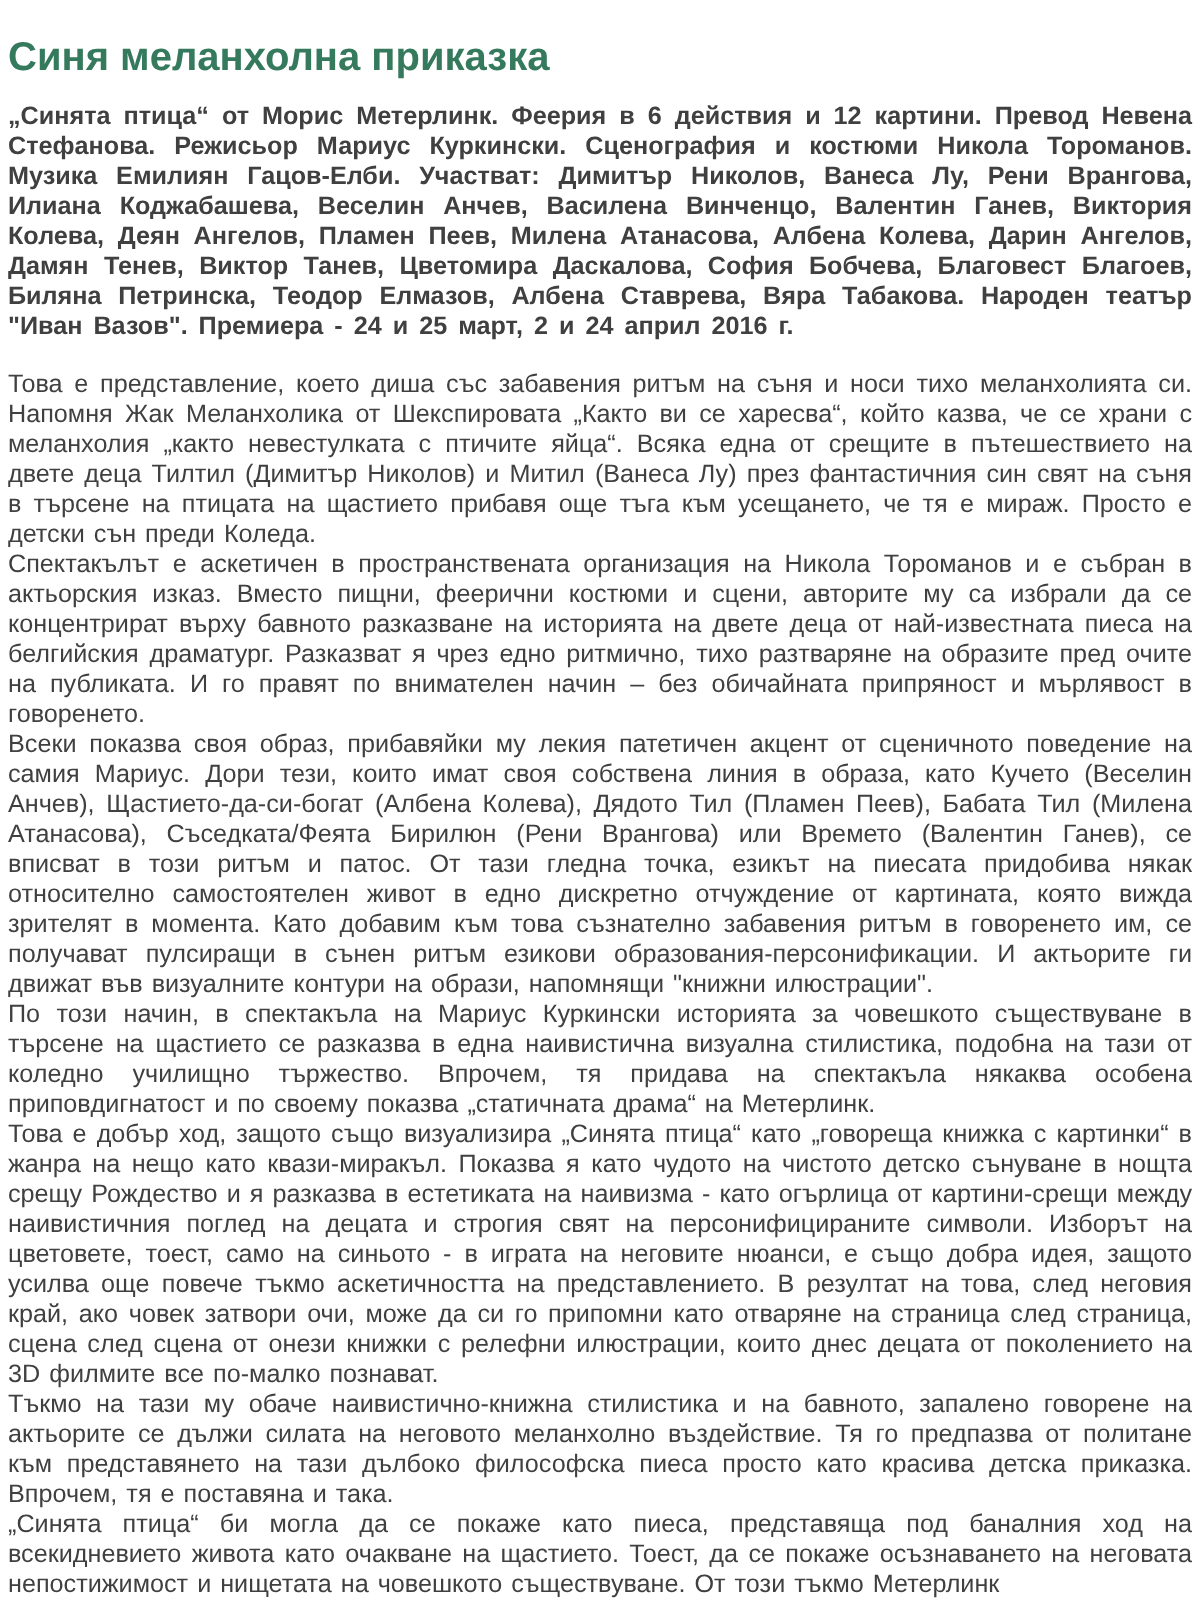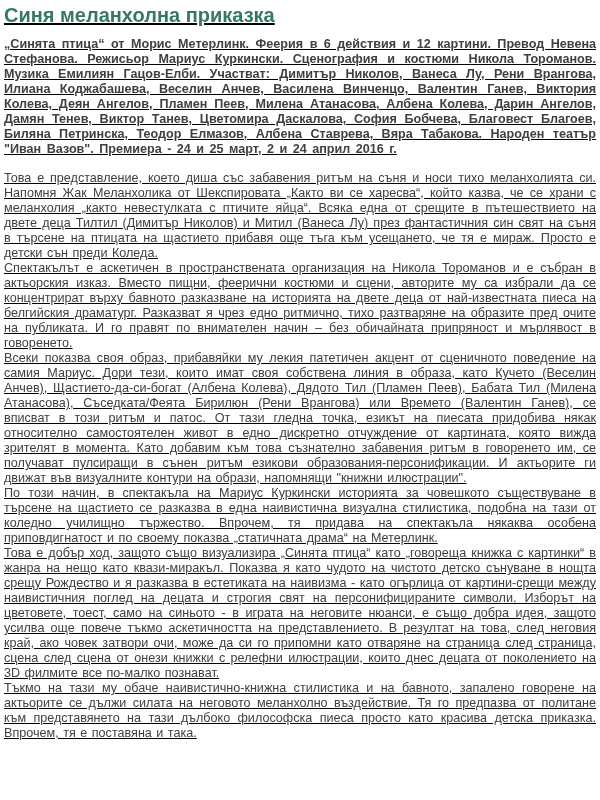--- a/index.html
+++ b/index.html
@@ -7,22 +7,21 @@
     padding: 0;
     background: #ffffff;
   }
   body {
     width: 600px;
     height: 800px;
     overflow: hidden;
     font-family: "Liberation Sans", sans-serif;
   }
   .page {
-    padding: 2px 4px 0 4px;
-    text-decoration: underline;
+    padding: 16px 4px 0 4px;
   }
   .article-title {
     font-size: 20px;
     line-height: 23px;
     font-weight: bold;
     color: #367A5E;
     margin: 2px 0 10px 0;
   }
   .para {
     font-size: 12.6px;
@@ -45,13 +44,14 @@
   <h1 class="article-title">Синя меланхолна приказка</h1>
 
   <p class="para lead">„Синята птица“ от Морис Метерлинк. Феерия в 6 действия и 12 картини. Превод Невена Стефанова. Режисьор Мариус Куркински. Сценография и костюми Никола Тороманов. Музика Емилиян Гацов-Елби. Участват: Димитър Николов, Ванеса Лу, Рени Врангова, Илиана Коджабашева, Веселин Анчев, Василена Винченцо, Валентин Ганев, Виктория Колева, Деян Ангелов, Пламен Пеев, Милена Атанасова, Албена Колева, Дарин Ангелов, Дамян Тенев, Виктор Танев, Цветомира Даскалова, София Бобчева, Благовест Благоев, Биляна Петринска, Теодор Елмазов, Албена Ставрева, Вяра Табакова. Народен театър "Иван Вазов". Премиера - 24 и 25 март, 2 и 24 април 2016 г.</p>
 
   <p class="para">Това е представление, което диша със забавения ритъм на съня и носи тихо меланхолията си. Напомня Жак Меланхолика от Шекспировата „Както ви се харесва“, който казва, че се храни с меланхолия „както невестулката с птичите яйца“. Всяка една от срещите в пътешествието на двете деца Тилтил (Димитър Николов) и Митил (Ванеса Лу) през фантастичния син свят на съня в търсене на птицата на щастието прибавя още тъга към усещането, че тя е мираж. Просто е детски сън преди Коледа.</p>
   <p class="para">Спектакълът е аскетичен в пространствената организация на Никола Тороманов и е събран в актьорския изказ. Вместо пищни, феерични костюми и сцени, авторите му са избрали да се концентрират върху бавното разказване на историята на двете деца от най-известната пиеса на белгийския драматург. Разказват я чрез едно ритмично, тихо разтваряне на образите пред очите на публиката. И го правят по внимателен начин – без обичайната припряност и мърлявост в говоренето.</p>
   <p class="para">Всеки показва своя образ, прибавяйки му лекия патетичен акцент от сценичното поведение на самия Мариус. Дори тези, които имат своя собствена линия в образа, като Кучето (Веселин Анчев), Щастието-да-си-богат (Албена Колева), Дядото Тил (Пламен Пеев), Бабата Тил (Милена Атанасова), Съседката/Феята Бирилюн (Рени Врангова) или Времето (Валентин Ганев), се вписват в този ритъм и патос. От тази гледна точка, езикът на пиесата придобива някак относително самостоятелен живот в едно дискретно отчуждение от картината, която вижда зрителят в момента. Като добавим към това съзнателно забавения ритъм в говоренето им, се получават пулсиращи в сънен ритъм езикови образования-персонификации. И актьорите ги движат във визуалните контури на образи, напомнящи "книжни илюстрации".</p>
   <p class="para">По този начин, в спектакъла на Мариус Куркински историята за човешкото съществуване в търсене на щастието се разказва в една наивистична визуална стилистика, подобна на тази от коледно училищно тържество. Впрочем, тя придава на спектакъла някаква особена приповдигнатост и по своему показва „статичната драма“ на Метерлинк.</p>
   <p class="para">Това е добър ход, защото също визуализира „Синята птица“ като „говореща книжка с картинки“ в жанра на нещо като квази-миракъл. Показва я като чудото на чистото детско сънуване в нощта срещу Рождество и я разказва в естетиката на наивизма - като огърлица от картини-срещи между наивистичния поглед на децата и строгия свят на персонифицираните символи. Изборът на цветовете, тоест, само на синьото - в играта на неговите нюанси, е също добра идея, защото усилва още повече тъкмо аскетичността на представлението. В резултат на това, след неговия край, ако човек затвори очи, може да си го припомни като отваряне на страница след страница, сцена след сцена от онези книжки с релефни илюстрации, които днес децата от поколението на 3D филмите все по-малко познават.</p>
   <p class="para">Тъкмо на тази му обаче наивистично-книжна стилистика и на бавното, запалено говорене на актьорите се дължи силата на неговото меланхолно въздействие. Тя го предпазва от политане към представянето на тази дълбоко философска пиеса просто като красива детска приказка. Впрочем, тя е поставяна и така.</p>
+  <p class="para">„Синята птица“ би могла да се покаже като пиеса, представяща под баналния ход на всекидневието живота като очакване на щастието. Тоест, да се покаже осъзнаването на неговата непостижимост и нищетата на човешкото съществуване. От този тъкмо Метерлинк</p>
 </div>
 
 </body></html>

